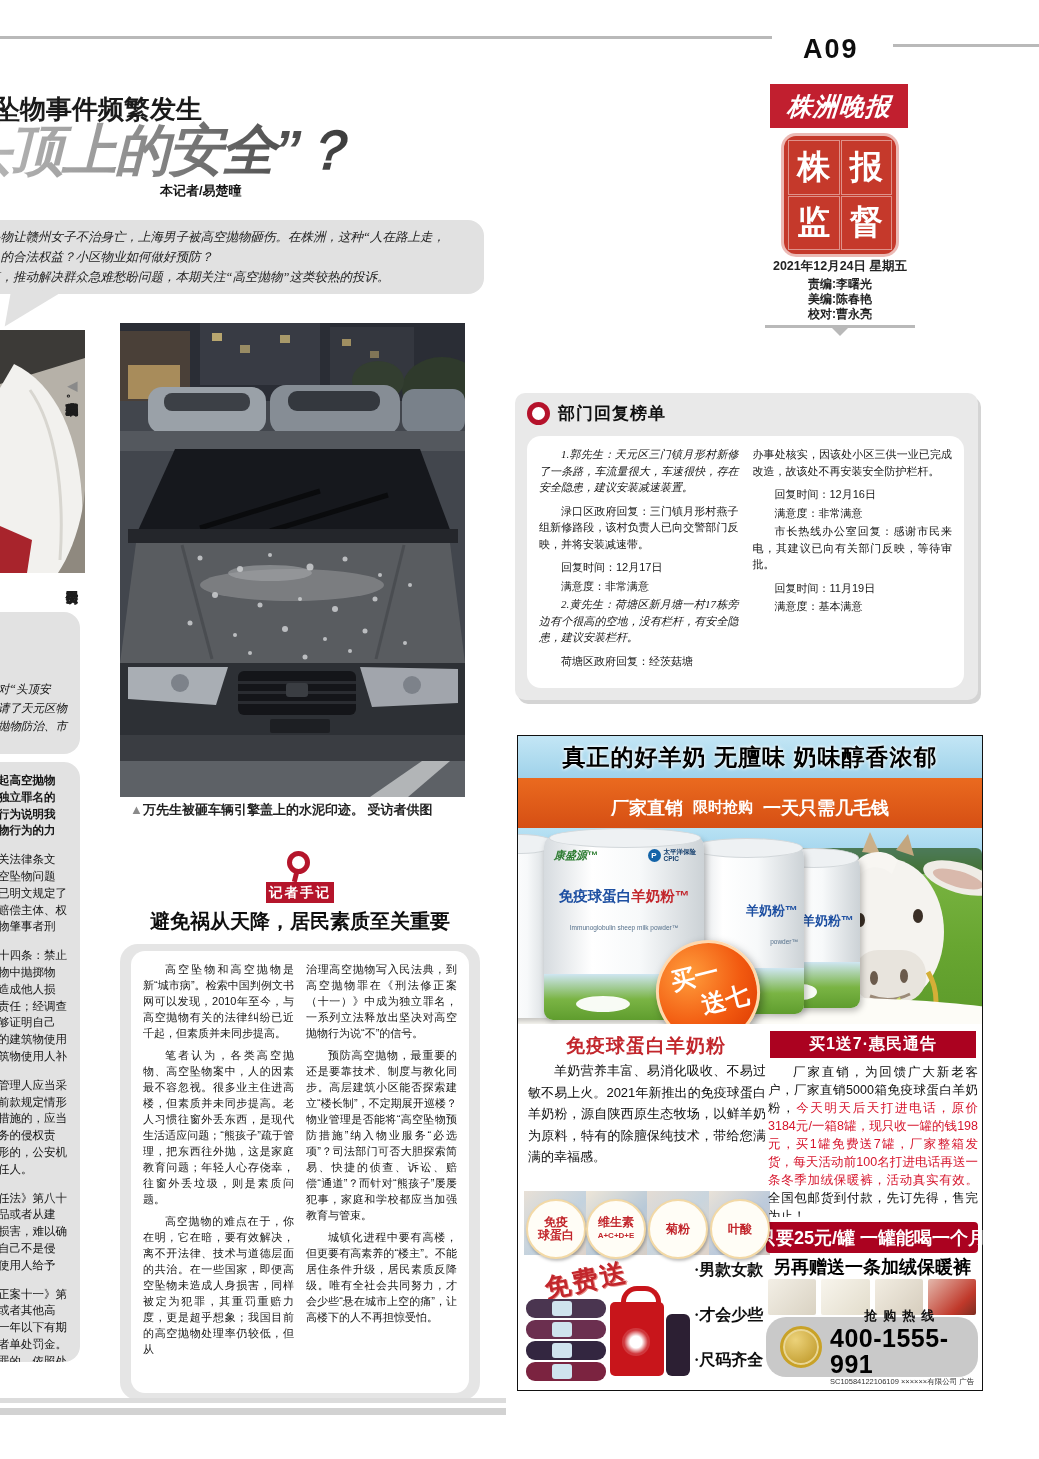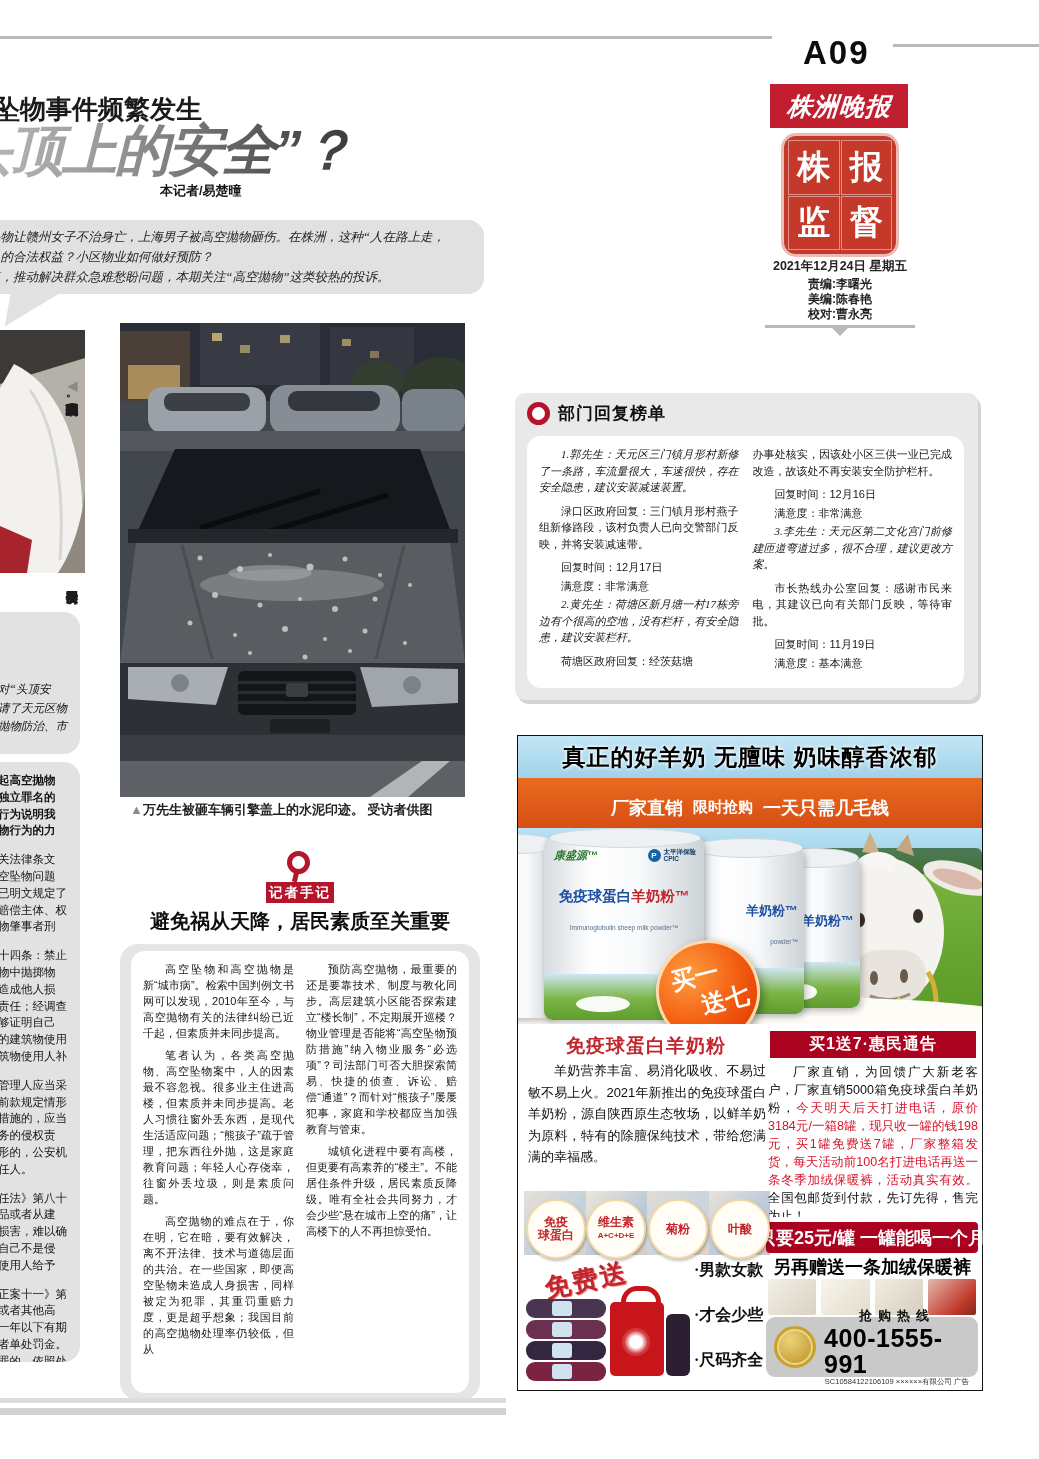--- a/index.html
+++ b/index.html
@@ -5,21 +5,21 @@
   html,body{margin:0;padding:0;background:#fff;}
   body{font-family:"Liberation Sans",sans-serif;color:#111;}
   #page{position:relative;width:1039px;height:1459px;background:#fff;overflow:hidden;margin:0 auto;}
   .abs{position:absolute;}
   .clip{overflow:hidden;}
 
   
   .rule{background:#b9b9b9;height:3px;}
   #rule-left{left:0;top:36px;width:772px;}
   #rule-right{left:893px;top:44px;width:146px;}
-  #pageno{left:803px;top:34px;width:100px;font-size:33px;font-weight:800;letter-spacing:2px;color:#0d0d0d;}
+  #pageno{left:803px;top:34px;width:100px;font-size:27px;font-weight:800;letter-spacing:2px;color:#0d0d0d;}
 
   
   #masthead{left:770px;top:84px;width:138px;height:44px;background:#c11f2f;display:flex;align-items:center;justify-content:center;}
   #masthead span{color:#fff;font-weight:900;font-size:25px;font-style:italic;transform:skewX(-4deg);letter-spacing:1px;}
   #seal{left:784px;top:136px;width:112px;height:118px;background:#c5392b;border-radius:12px;display:grid;grid-template-columns:1fr 1fr;grid-template-rows:1fr 1fr;gap:3px;padding:5px;box-sizing:border-box;box-shadow:0 0 0 3px rgba(197,57,43,.35);}
   #seal .sc{display:flex;align-items:center;justify-content:center;color:#fff;font-weight:900;font-size:33px;font-family:"Liberation Serif",serif;background:#c5392b;outline:1px solid rgba(255,255,255,.45);}
   #dateline{left:765px;top:258px;width:150px;text-align:center;font-size:12.5px;font-weight:700;color:#222;}
   .editor-line{left:765px;width:150px;text-align:center;font-size:12px;font-weight:700;color:#222;}
   #ed1{top:276px;} #ed2{top:291px;} #ed3{top:306px;}
   #rule-arrow{left:765px;top:325px;width:150px;height:3px;background:#b9b9b9;}
@@ -133,21 +133,21 @@
   #notice-para{position:absolute;left:250px;top:327px;width:210px;height:154px;font-size:12.5px;line-height:18px;text-align:justify;text-indent:2em;color:#0d0d0d;overflow:hidden;}
   #notice-para .red{color:#d6152c;}
   #price-banner{position:absolute;left:248px;top:486px;width:212px;height:31px;background:#ab0220;border-radius:4px;color:#fff;font-size:18px;font-weight:900;display:flex;align-items:center;justify-content:center;white-space:nowrap;}
   #gift-line{position:absolute;left:248px;top:519px;width:212px;text-align:center;font-size:18px;font-weight:900;color:#000;white-space:nowrap;}
   #photo-row{position:absolute;left:250px;top:543px;width:208px;height:36px;display:flex;gap:5px;}
   .pr{flex:1;border-radius:2px;}
   .pr1{background:linear-gradient(135deg,#f3efe6,#d9d2c2);}
   .pr2{background:linear-gradient(135deg,#f8f5ed,#e2dccb);}
   .pr3{background:linear-gradient(135deg,#f2ede2,#d6cdbd);}
   .pr4{background:linear-gradient(135deg,#e4b9ad,#c0392b 70%,#7d2c20);}
-  #hotline{position:absolute;left:248px;top:581px;width:212px;height:60px;background:#c9c9c9;border-radius:9px;display:flex;align-items:center;padding:4px 8px;box-sizing:border-box;gap:8px;}
+  #hotline{position:absolute;left:248px;top:581px;width:212px;height:60px;background:#c9c9c9;border-radius:20px;display:flex;align-items:center;padding:4px 14px;box-sizing:border-box;gap:8px;}
   #gold-seal{width:36px;height:36px;border-radius:50%;border:3px solid #c9a227;background:radial-gradient(circle at 35% 30%,#ecd27a,#b8901c);flex-shrink:0;box-shadow:inset 0 0 0 2px #e9d695;}
   #hotline .hcol{display:flex;flex-direction:column;align-items:center;flex:1;}
   #hot-label{font-size:13px;font-weight:900;letter-spacing:6px;color:#111;}
   #hot-num{font-size:25px;font-weight:900;color:#000;letter-spacing:0.5px;line-height:26px;}
   #fine-print{font-size:7.5px;color:#333;white-space:nowrap;}
 
   
   #bar1{left:0;top:1398px;width:506px;height:5px;background:#dcdcdc;}
   #bar2{left:0;top:1408px;width:506px;height:7px;background:#d2d2d2;}
 </style>
@@ -336,39 +336,39 @@
         <p>渌口区政府回复：三门镇月形村燕子组新修路段，该村负责人已向交警部门反映，并将安装减速带。</p>
         <p class="meta">回复时间：12月17日</p>
         <p class="meta">满意度：非常满意</p>
         <p class="kai">2.黄先生：荷塘区新月塘一村17栋旁边有个很高的空地，没有栏杆，有安全隐患，建议安装栏杆。</p>
         <p>荷塘区政府回复：经茨菇塘</p>
       </div>
     <div class="rcol">
         <p class="cont">办事处核实，因该处小区三供一业已完成改造，故该处不再安装安全防护栏杆。</p>
         <p class="meta">回复时间：12月16日</p>
         <p class="meta">满意度：非常满意</p>
-        <p class="kai">3.李先生：天元区第二文化宫门前修建匝道弯道过多，很不合理，建议更改方案。</p>
         <p>市长热线办公室回复：感谢市民来电，其建议已向有关部门反映，等待审批。</p>
         <p class="meta">回复时间：11月19日</p>
         <p class="meta">满意度：基本满意</p>
       </div>
   </div>
 
   <div class="abs" id="pin"></div>
   <div class="abs" id="pin-stem"></div>
   <div class="abs" id="notes-badge">记者手记</div>
   <div class="abs" id="notes-title">避免祸从天降，居民素质至关重要</div>
   <div class="abs" id="notes-outer"></div>
   <div class="abs" id="notes-white">
     <div class="ncol">
         <p>高空坠物和高空抛物是新“城市病”。检索中国判例文书网可以发现，2010年至今，与高空抛物有关的法律纠纷已近千起，但素质并未同步提高。</p>
         <p>笔者认为，各类高空抛物、高空坠物案中，人的因素最不容忽视。很多业主住进高楼，但素质并未同步提高。老人习惯往窗外丢东西，是现代生活适应问题；“熊孩子”疏于管理，把东西往外抛，这是家庭教育问题；年轻人心存侥幸，往窗外丢垃圾，则是素质问题。</p>
         <p>高空抛物的难点在于，你在明，它在暗，要有效解决，离不开法律、技术与道德层面的共治。在一些国家，即便高空坠物未造成人身损害，同样被定为犯罪，其重罚重赔力度，更是超乎想象；我国目前的高空抛物处理率仍较低，但从</p>
       </div>
     <div class="ncol">
+        <p class="cont">治理高空抛物写入民法典，到高空抛物罪在《刑法修正案（十一）》中成为独立罪名，一系列立法释放出坚决对高空抛物行为说“不”的信号。</p>
         <p>预防高空抛物，最重要的还是要靠技术、制度与教化同步。高层建筑小区能否探索建立“楼长制”，不定期展开巡楼？物业管理是否能将“高空坠物预防措施”纳入物业服务“必选项”？司法部门可否大胆探索简易、快捷的侦查、诉讼、赔偿“通道”？而针对“熊孩子”屡屡犯事，家庭和学校都应当加强教育与管束。</p>
         <p>城镇化进程中要有高楼，但更要有高素养的“楼主”。不能居住条件升级，居民素质反降级。唯有全社会共同努力，才会少些“悬在城市上空的痛”，让高楼下的人不再担惊受怕。</p>
       </div>
   </div>
 
   <div class="abs" id="ad">
     <div id="ad-head">真正的好羊奶 无膻味 奶味醇香浓郁</div>
     <div id="ad-banner">
       <span class="b1">厂家直销</span>
       <span class="b2">限时抢购</span>

